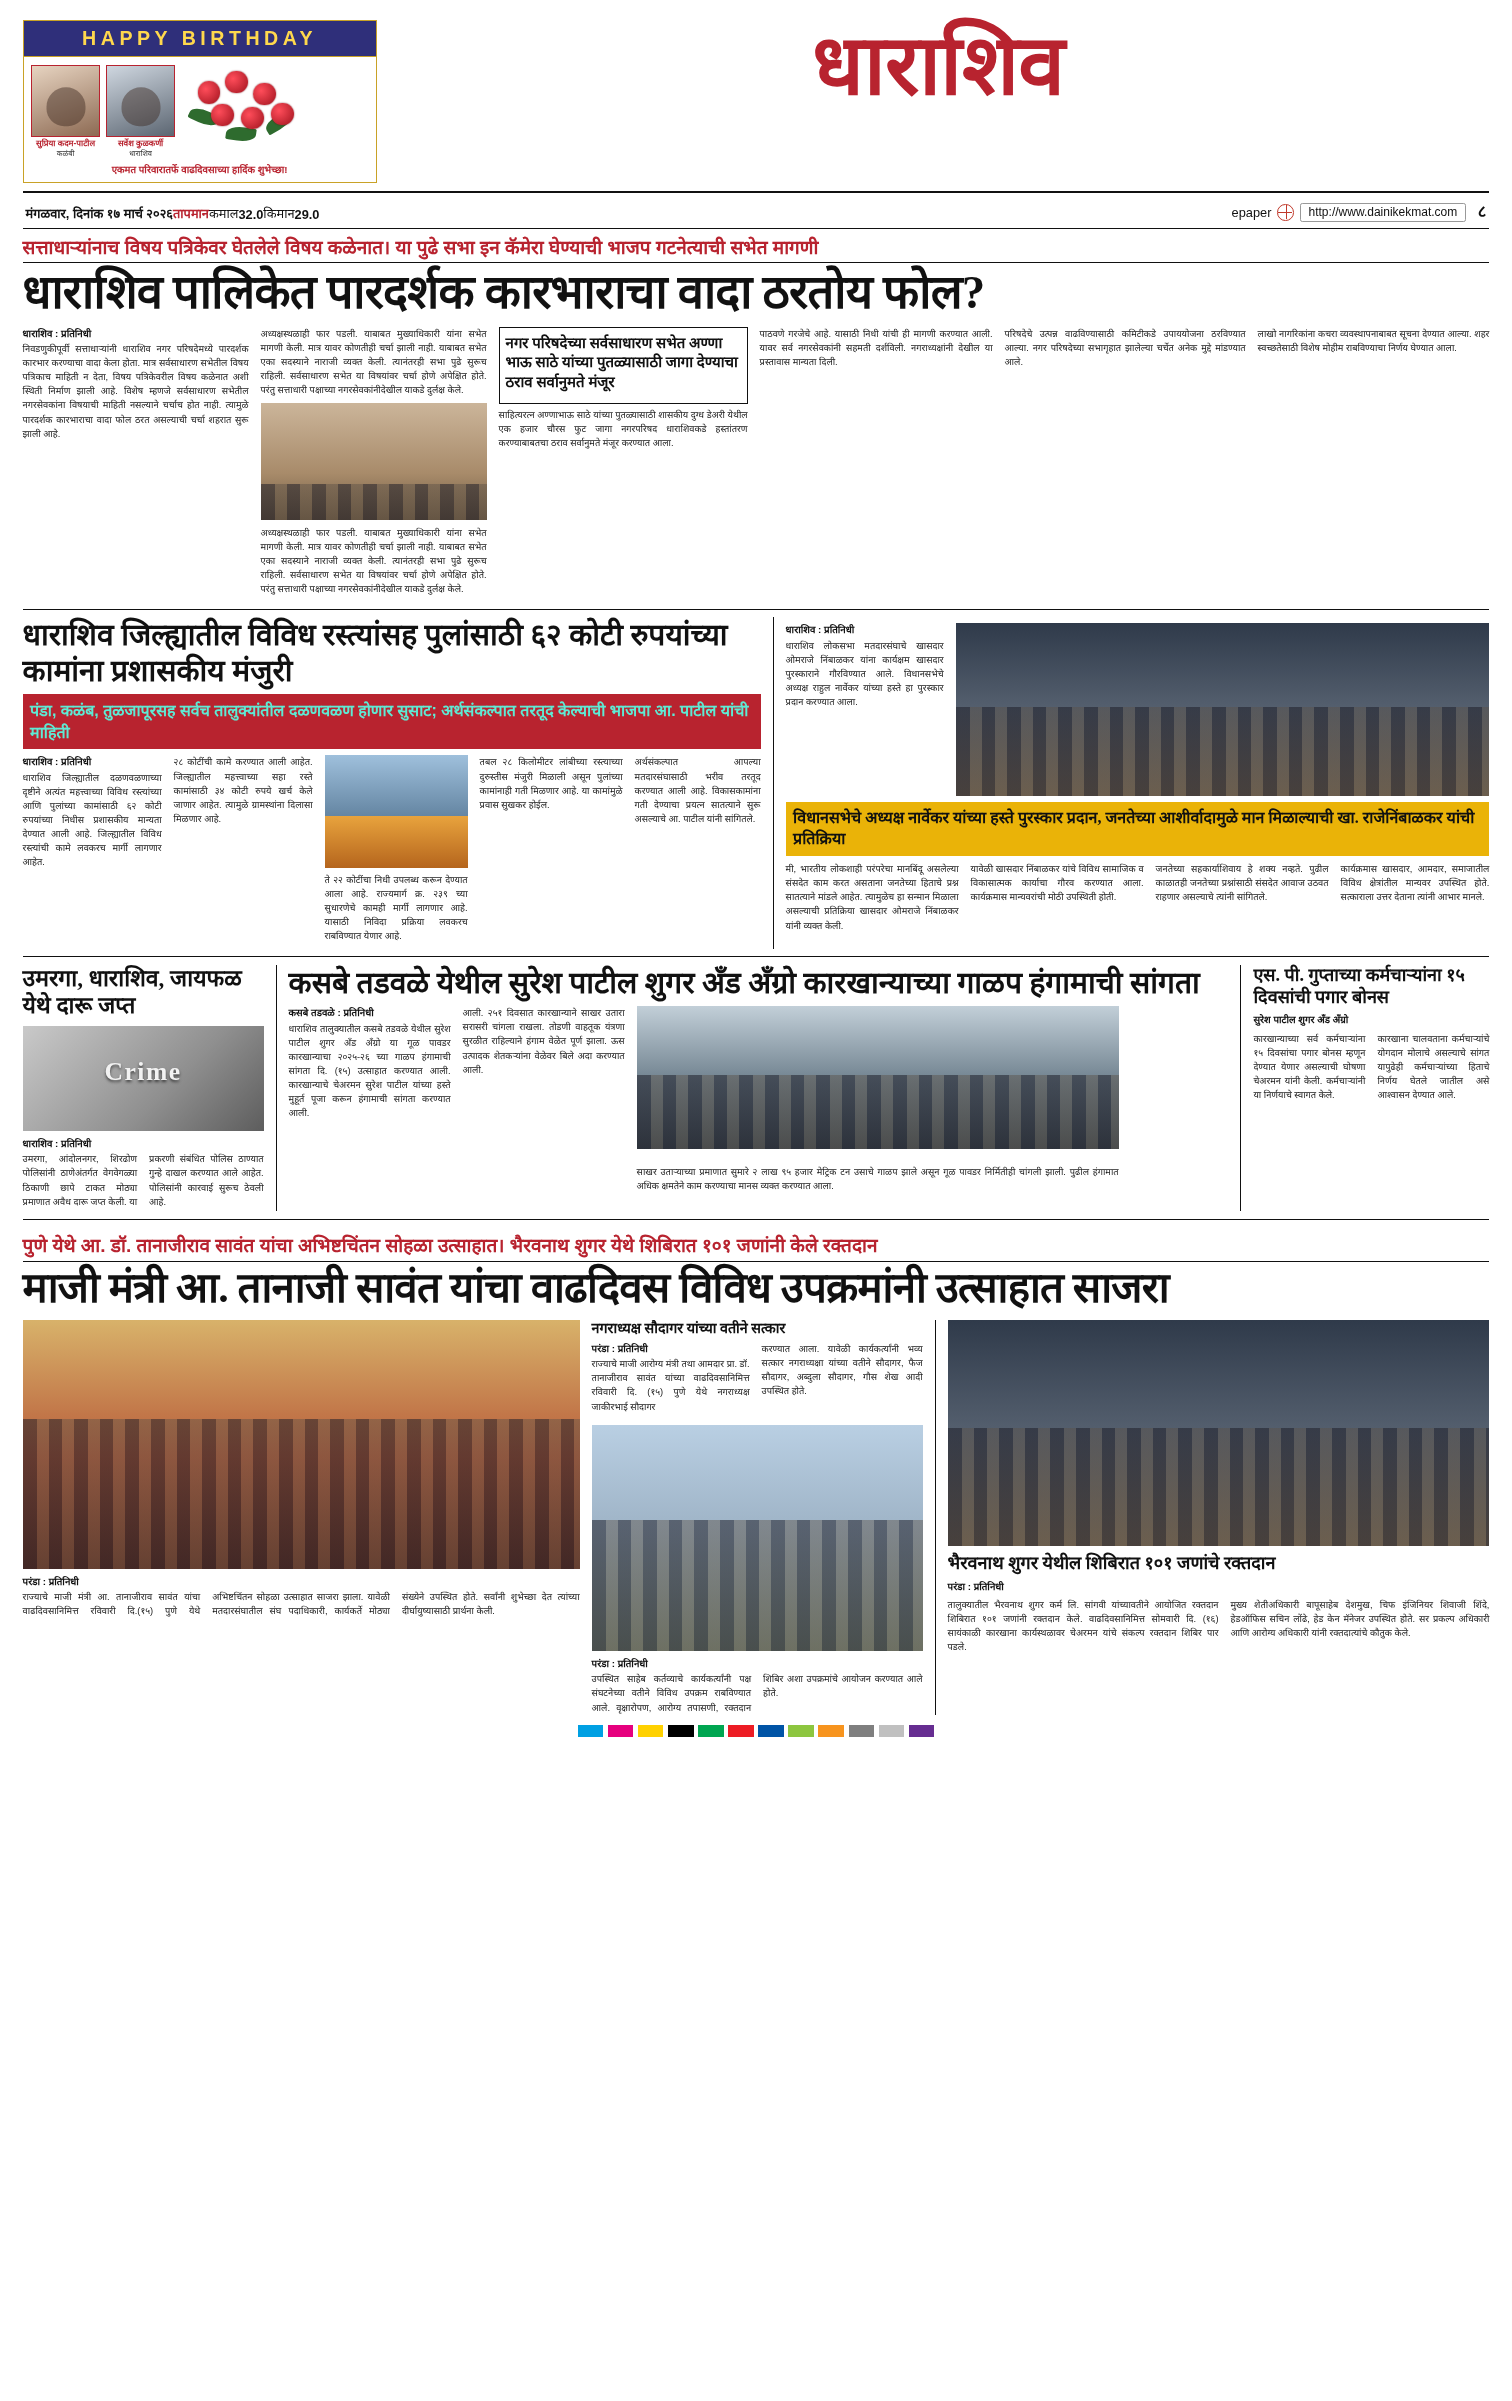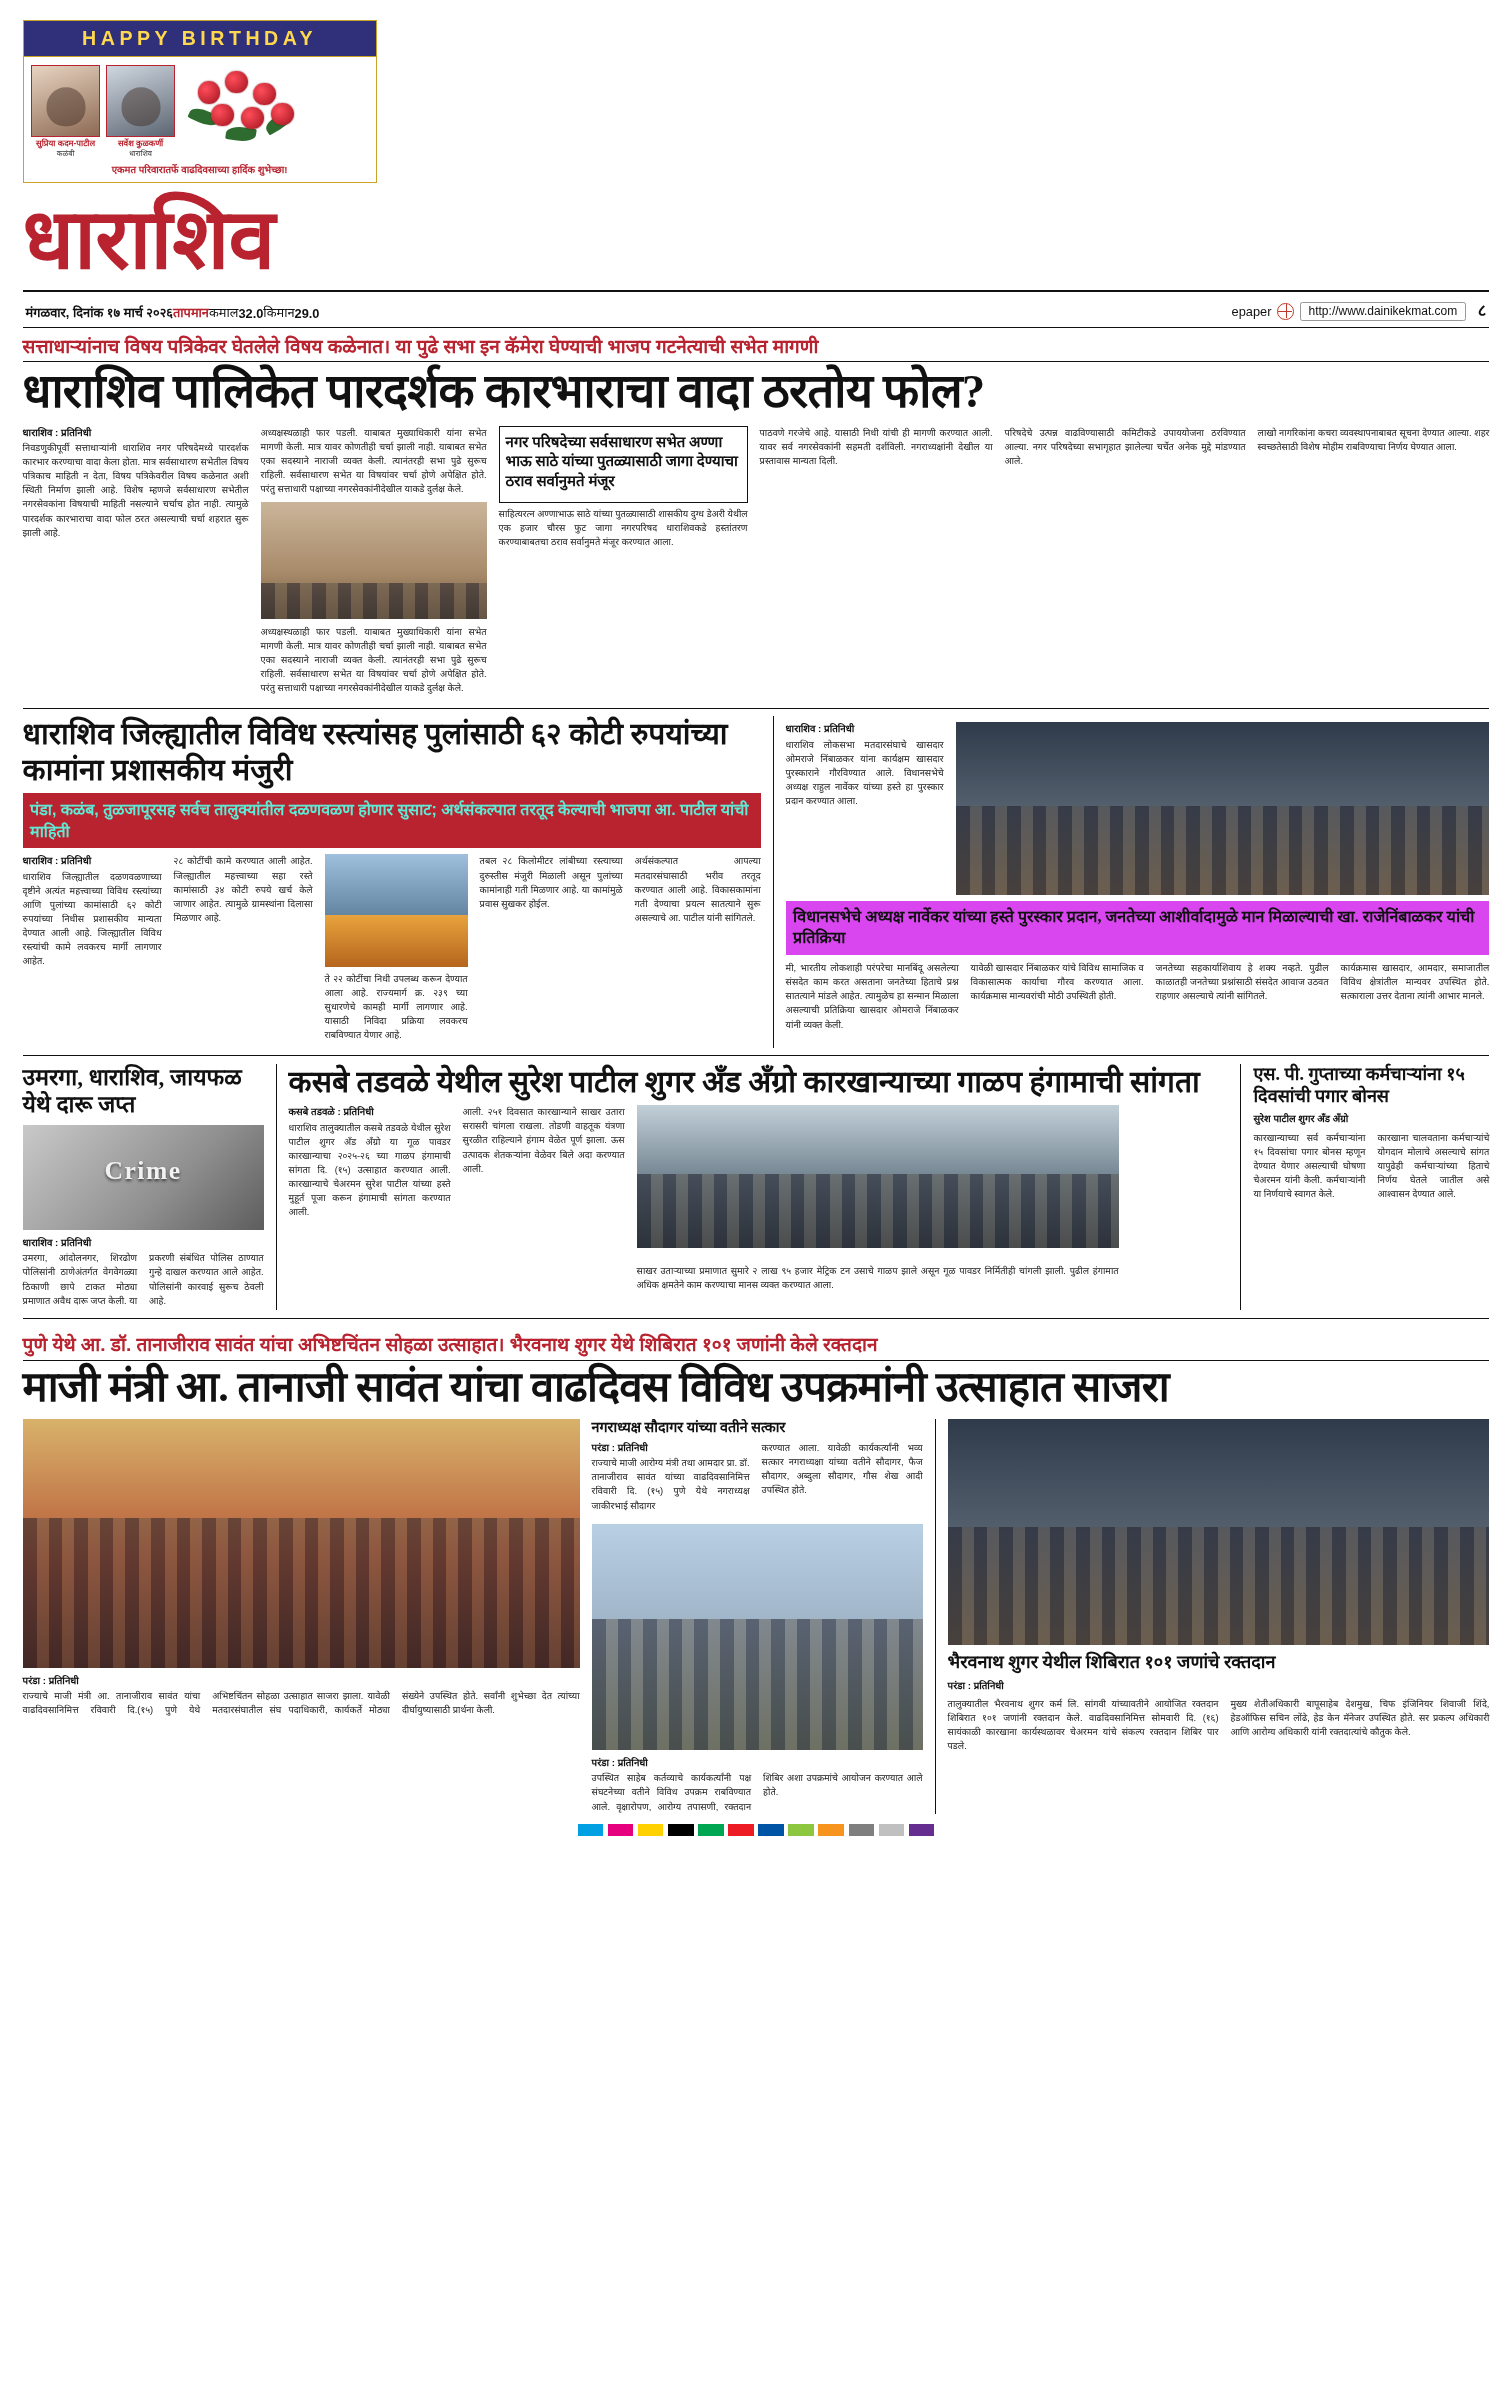--- a/index.html
+++ b/index.html
@@ -6,21 +6,21 @@
   html, body { margin:0; padding:0; }
   body {
     width: 1512px;
     background: #ffffff;
     font-family: "Liberation Sans", sans-serif;
     color: #111;
   }
   .page { width: 1512px; min-height: 2401px; padding: 19.6px 22.6px 7.5px 22.6px; position: relative; }
 
   
-  .masthead { display:flex; align-items:flex-start; gap:10.5px;flex-direction:column; }
+  .masthead { display:flex; align-items:flex-start; gap:10.5px; }
   .bday-box { width: 354px; border: 1.5px solid #c9a227; padding:0; background:#fff; }
   .bday-title {
     background: #2f2f7a; color:#ffd84d; text-align:center; font-weight:bold;
     font-size:19.6px; letter-spacing:4.5px; padding:6px 0 6.8px 0;
     border-bottom:1.5px solid #c9a227;
     font-family:"Liberation Sans", sans-serif;
   }
   .bday-body { display:flex; gap:6px; padding:7.5px 7.5px 3px 7.5px; align-items:flex-start; }
   .bday-photos { display:flex; gap:6px; }
   .bday-person { width:69px; text-align:center; }
@@ -107,21 +107,21 @@
   
   .box { border:0.8px solid #111; padding:6px; }
   .boxhead { font-family:"Liberation Serif",serif; font-weight:bold; font-size:15px; line-height:1.3; padding-bottom:4.5px; }
 
   .sub-h1 { font-family:"Liberation Serif",serif; font-weight:bold; font-size:30px; line-height:1.18; }
   .sub-h2 { font-family:"Liberation Serif",serif; font-weight:bold; font-size:23px; line-height:1.2; }
   .sub-h3 { font-family:"Liberation Serif",serif; font-weight:bold; font-size:18px; line-height:1.22; }
   .sub-h4 { font-family:"Liberation Serif",serif; font-weight:bold; font-size:14.3px; line-height:1.25; }
 
   .redband { background:#b8232f; color:#5eead4; font-weight:bold; font-size:16px; line-height:1.35; padding:6px 7.5px; }
-  .graybox { background:#d946ef; font-weight:bold; font-size:16px; line-height:1.3; padding:6px 7.5px; font-family:"Liberation Serif",serif;}
+  .graybox { background:#eab308; font-weight:bold; font-size:16px; line-height:1.3; padding:6px 7.5px; font-family:"Liberation Serif",serif;}
 
   .grid { display:flex; gap:12px; }
   .vline { border-left:0.8px solid #111; }
 
   
   .colorbar { display:flex; justify-content:center; gap:4.5px; padding:10.5px 0 4.5px 0; }
   .colorbar i { display:block; width:25.6px; height:12px; }
 </style>
 </head>
 <body>

